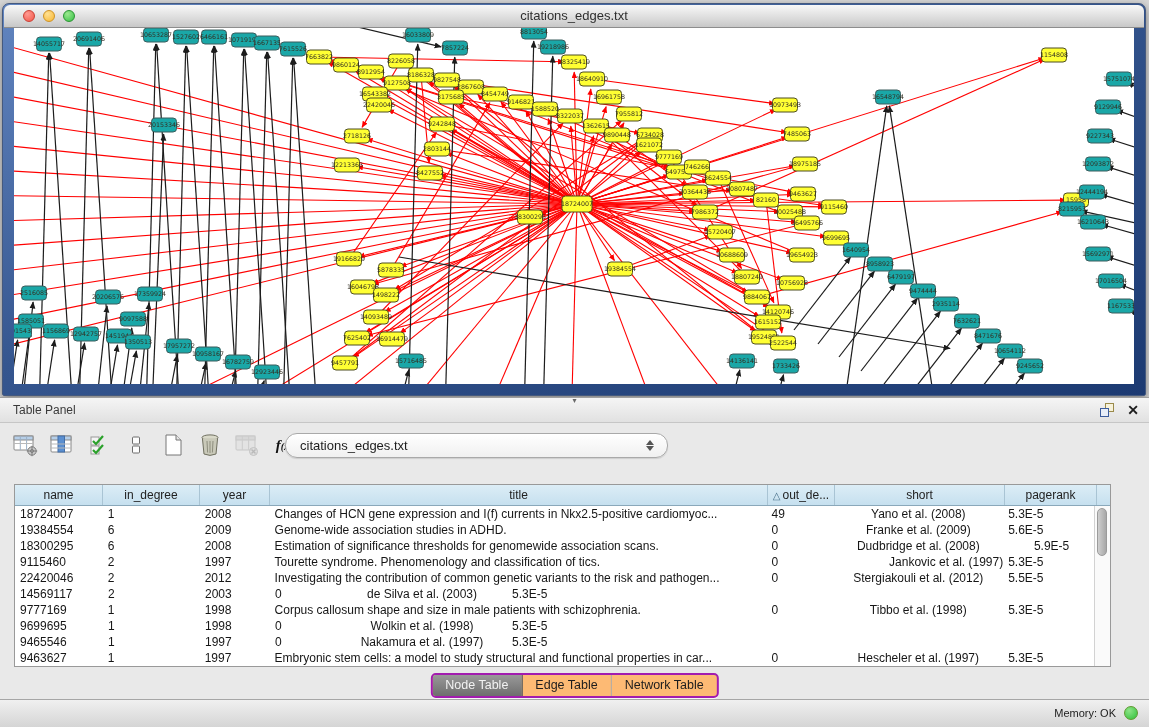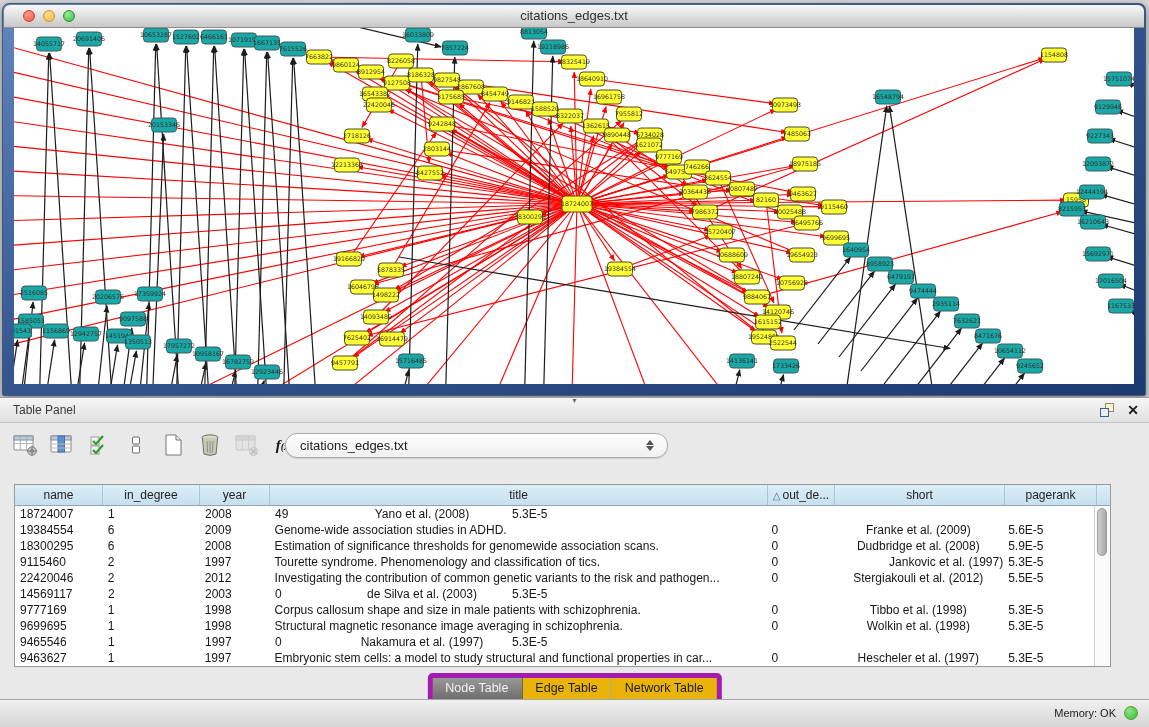--- a/index.html
+++ b/index.html
@@ -48,21 +48,21 @@
   .sort-ind{font-size:10px;color:#49718a;margin-right:2px;}
   .tbody{position:absolute;top:21px;left:0;right:15px;bottom:0;overflow:hidden;}
   .tr{display:flex;height:16px;line-height:16px;}
   .td{font-size:12px;color:#161616;padding-left:5px;box-sizing:border-box;white-space:nowrap;overflow:hidden;}
   .td.center{text-align:center;padding-left:0;}
   .vscroll{position:absolute;right:0;top:21px;bottom:0;width:15px;background:#fafafa;border-left:1px solid #d2d2d2;}
   .vthumb{position:absolute;top:2px;left:2px;width:10px;height:48px;border-radius:5px;
     background:linear-gradient(90deg,#cfcfcf,#a8a8a8);border:1px solid #9b9b9b;box-sizing:border-box;}
 
   .tabs{position:absolute;left:50%;transform:translateX(-50%);top:276px;display:flex;height:21px;
-    border:5px solid #a21caf;border-radius:5px;overflow:hidden;background:#eab308;box-shadow:0 1px 0 rgba(255,255,255,.7);}
+    border:2px solid #a21caf;border-radius:5px;overflow:hidden;background:#fdba74;box-shadow:0 1px 0 rgba(255,255,255,.7);}
   .tab{font-size:12.5px;color:#1d1d1d;padding:0 13px;line-height:21px;border-right:1px solid #ababab;}
   .tab:last-child{border-right:none;}
   .tab.selected{background:linear-gradient(#999,#6e6e6e);color:#f2f2f2;border-right:1px solid #5e5e5e;}
 
   .status-bar{position:absolute;left:0;bottom:0;width:1149px;height:27px;
     background:linear-gradient(#f0f0f0,#d5d5d5);border-top:1px solid #a6a6a6;}
   .memory{position:absolute;right:33px;top:7px;font-size:11px;color:#222;}
   .memdot{position:absolute;right:11px;top:6px;width:14px;height:14px;border-radius:50%;box-sizing:border-box;
     background:radial-gradient(circle at 35% 30%,#8ee487,#2fbf3a);border:1px solid #5f9a2f;}
 </style>
@@ -840,41 +840,42 @@
         <div class="th" style="width: 498px;">title</div>
         <div class="th" style="width: 67px;"><span class="sort-ind">△</span>out_de...</div>
         <div class="th" style="width: 170px;">short</div>
         <div class="th" style="width: 92px;">pagerank</div>
       </div>
     <div class="tbody" id="tbody">
         <div class="tr">
           <div class="td" style="width: 88px;">18724007</div>
           <div class="td" style="width: 97px;">1</div>
           <div class="td" style="width: 70px;">2008</div>
+          <div class="td" style="width: 498px;">Changes of HCN gene expression and I(f) currents in Nkx2.5-positive cardiomyoc...</div>
           <div class="td" style="width: 67px;">49</div>
           <div class="td center" style="width: 170px;">Yano et al. (2008)</div>
           <div class="td" style="width: 92px;">5.3E-5</div>
         </div>
         <div class="tr">
           <div class="td" style="width: 88px;">19384554</div>
           <div class="td" style="width: 97px;">6</div>
           <div class="td" style="width: 70px;">2009</div>
           <div class="td" style="width: 498px;">Genome-wide association studies in ADHD.</div>
           <div class="td" style="width: 67px;">0</div>
           <div class="td center" style="width: 170px;">Franke et al. (2009)</div>
           <div class="td" style="width: 92px;">5.6E-5</div>
         </div>
         <div class="tr">
           <div class="td" style="width: 88px;">18300295</div>
           <div class="td" style="width: 97px;">6</div>
           <div class="td" style="width: 70px;">2008</div>
           <div class="td" style="width: 498px;">Estimation of significance thresholds for genomewide association scans.</div>
           <div class="td" style="width: 67px;">0</div>
           <div class="td center" style="width: 170px;">Dudbridge et al. (2008)</div>
-          <div class="td" style="width: 92px;">5.9E-5</div>
+          <div class="td" style="width: 92px; text-align: center;">5.9E-5</div>
         </div>
         <div class="tr">
           <div class="td" style="width: 88px;">9115460</div>
           <div class="td" style="width: 97px;">2</div>
           <div class="td" style="width: 70px;">1997</div>
           <div class="td" style="width: 498px;">Tourette syndrome. Phenomenology and classification of tics.</div>
           <div class="td" style="width: 67px;">0</div>
           <div class="td center" style="width: 170px; text-align: right;">Jankovic et al. (1997)</div>
           <div class="td" style="width: 92px;">5.3E-5</div>
         </div>
@@ -901,21 +902,20 @@
           <div class="td" style="width: 70px;">1998</div>
           <div class="td" style="width: 498px;">Corpus callosum shape and size in male patients with schizophrenia.</div>
           <div class="td" style="width: 67px;">0</div>
           <div class="td center" style="width: 170px;">Tibbo et al. (1998)</div>
           <div class="td" style="width: 92px;">5.3E-5</div>
         </div>
         <div class="tr">
           <div class="td" style="width: 88px;">9699695</div>
           <div class="td" style="width: 97px;">1</div>
           <div class="td" style="width: 70px;">1998</div>
-          <div class="td" style="width: 498px;">Structural magnetic resonance image averaging in schizophrenia.</div>
           <div class="td" style="width: 67px;">0</div>
           <div class="td center" style="width: 170px;">Wolkin et al. (1998)</div>
           <div class="td" style="width: 92px;">5.3E-5</div>
         </div>
         <div class="tr">
           <div class="td" style="width: 88px;">9465546</div>
           <div class="td" style="width: 97px;">1</div>
           <div class="td" style="width: 70px;">1997</div>
           <div class="td" style="width: 67px;">0</div>
           <div class="td center" style="width: 170px;">Nakamura et al. (1997)</div>

